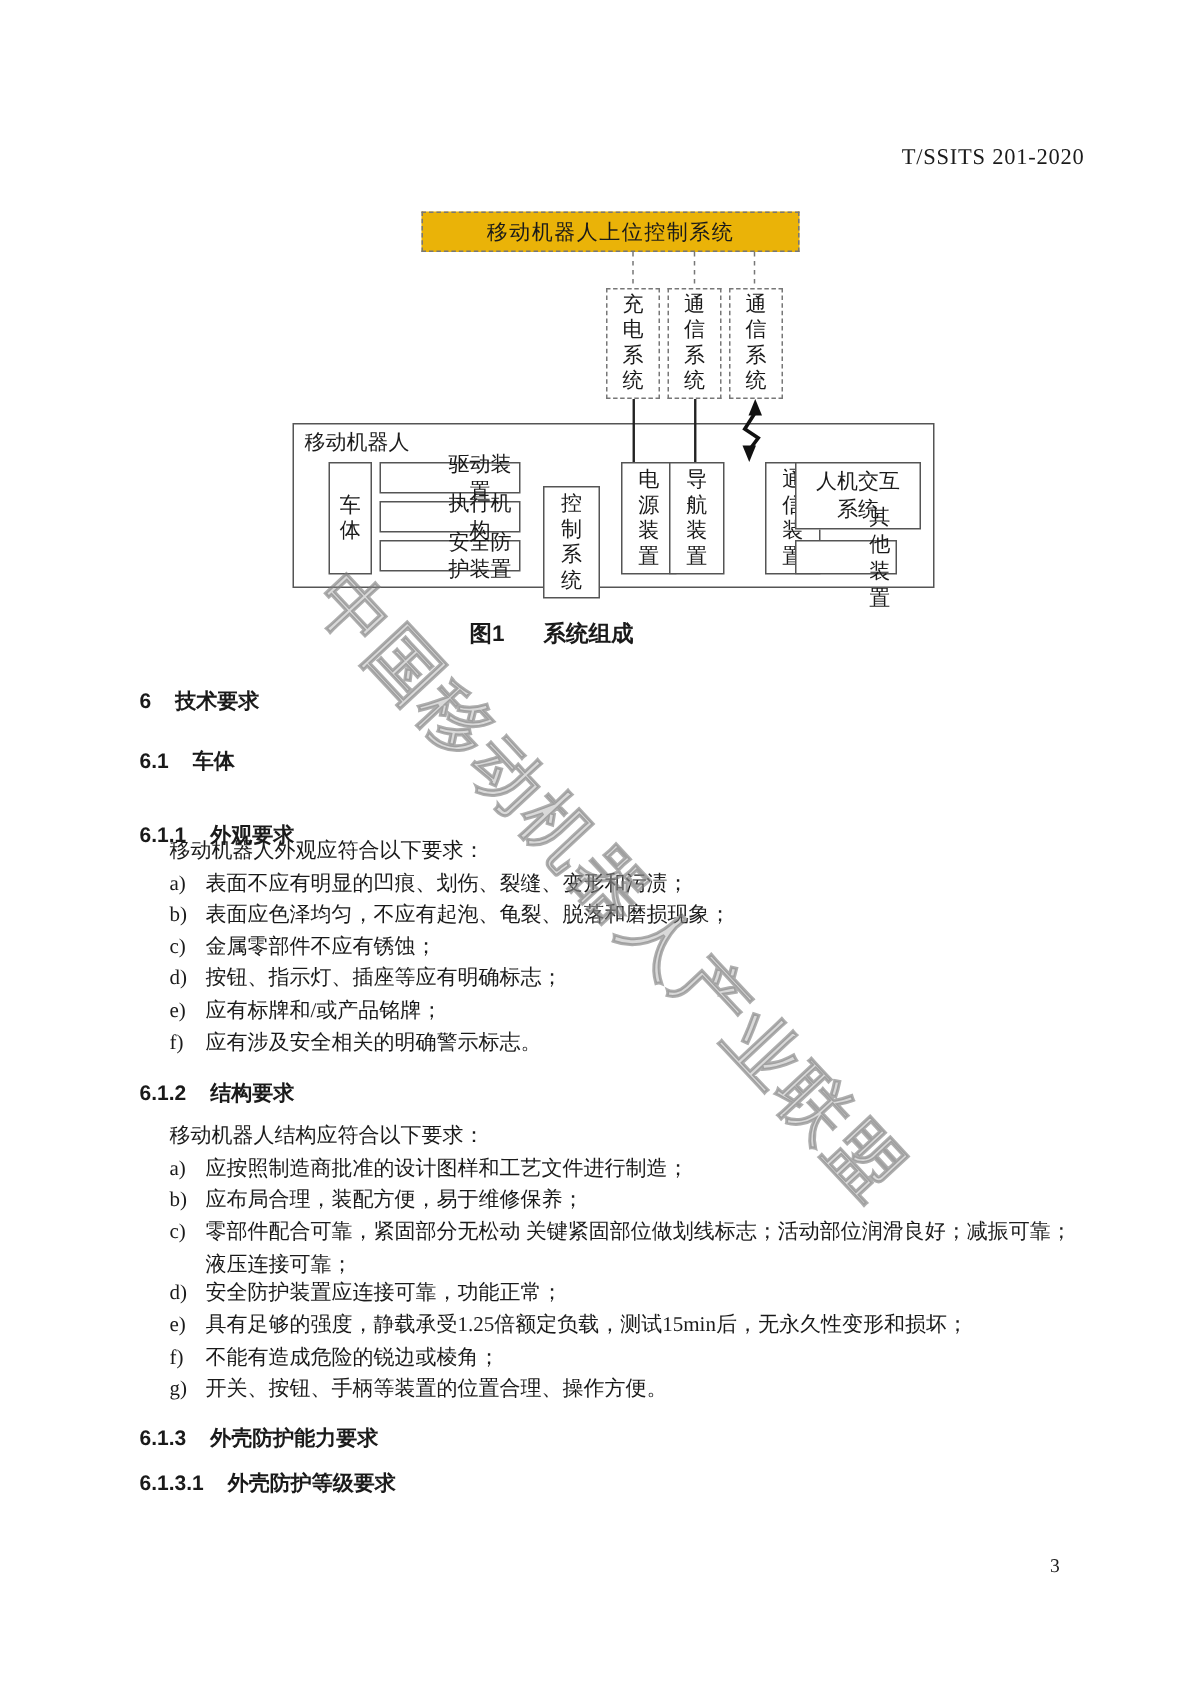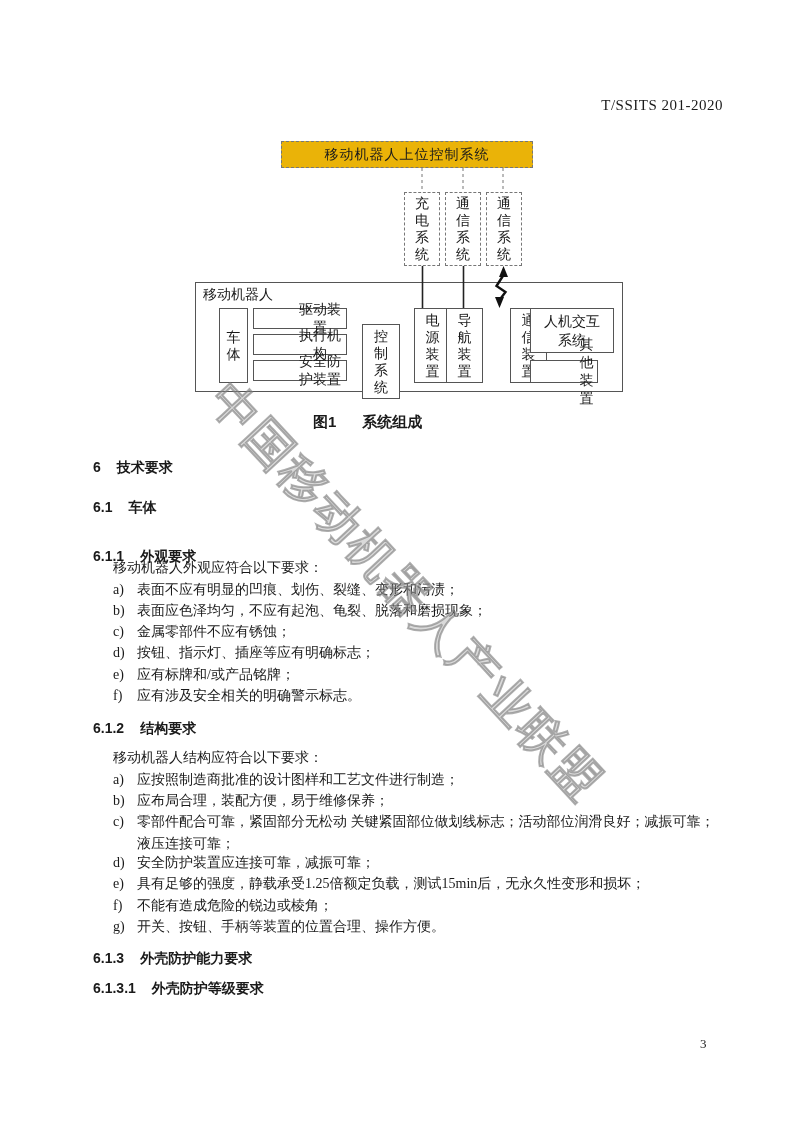--- a/index.html
+++ b/index.html
@@ -137,21 +137,21 @@
 
   <div class="sec sans" style="top:718px;">
     <span class="num">6.1.2</span><span>结构要求</span>
   </div>
 
   <div class="para" style="top:747px;">移动机器人结构应符合以下要求：</div>
 
   <div class="li" style="top:769px;"><span class="lbl">a)</span><span>应按照制造商批准的设计图样和工艺文件进行制造；</span></div>
   <div class="li" style="top:790px;"><span class="lbl">b)</span><span>应布局合理，装配方便，易于维修保养；</span></div>
   <div class="li" style="top:811px;"><span class="lbl">c)</span><span>零部件配合可靠，紧固部分无松动 关键紧固部位做划线标志；活动部位润滑良好；减振可靠；液压连接可靠；</span></div>
-  <div class="li" style="top:852px;"><span class="lbl">d)</span><span>安全防护装置应连接可靠，减振可靠；</span></div>
+  <div class="li" style="top:852px;"><span class="lbl">d)</span><span>安全防护装置应连接可靠，功能正常；</span></div>
   <div class="li" style="top:873px;"><span class="lbl">e)</span><span>具有足够的强度，静载承受1.25倍额定负载，测试15min后，无永久性变形和损坏；</span></div>
   <div class="li" style="top:895px;"><span class="lbl">f)</span><span>不能有造成危险的锐边或棱角；</span></div>
   <div class="li" style="top:916px;"><span class="lbl">g)</span><span>开关、按钮、手柄等装置的位置合理、操作方便。</span></div>
 
   <div class="sec sans" style="top:948px;">
     <span class="num">6.1.3</span><span>外壳防护能力要求</span>
   </div>
   <div class="sec sans" style="top:978px;">
     <span class="num">6.1.3.1</span><span>外壳防护等级要求</span>
   </div>

